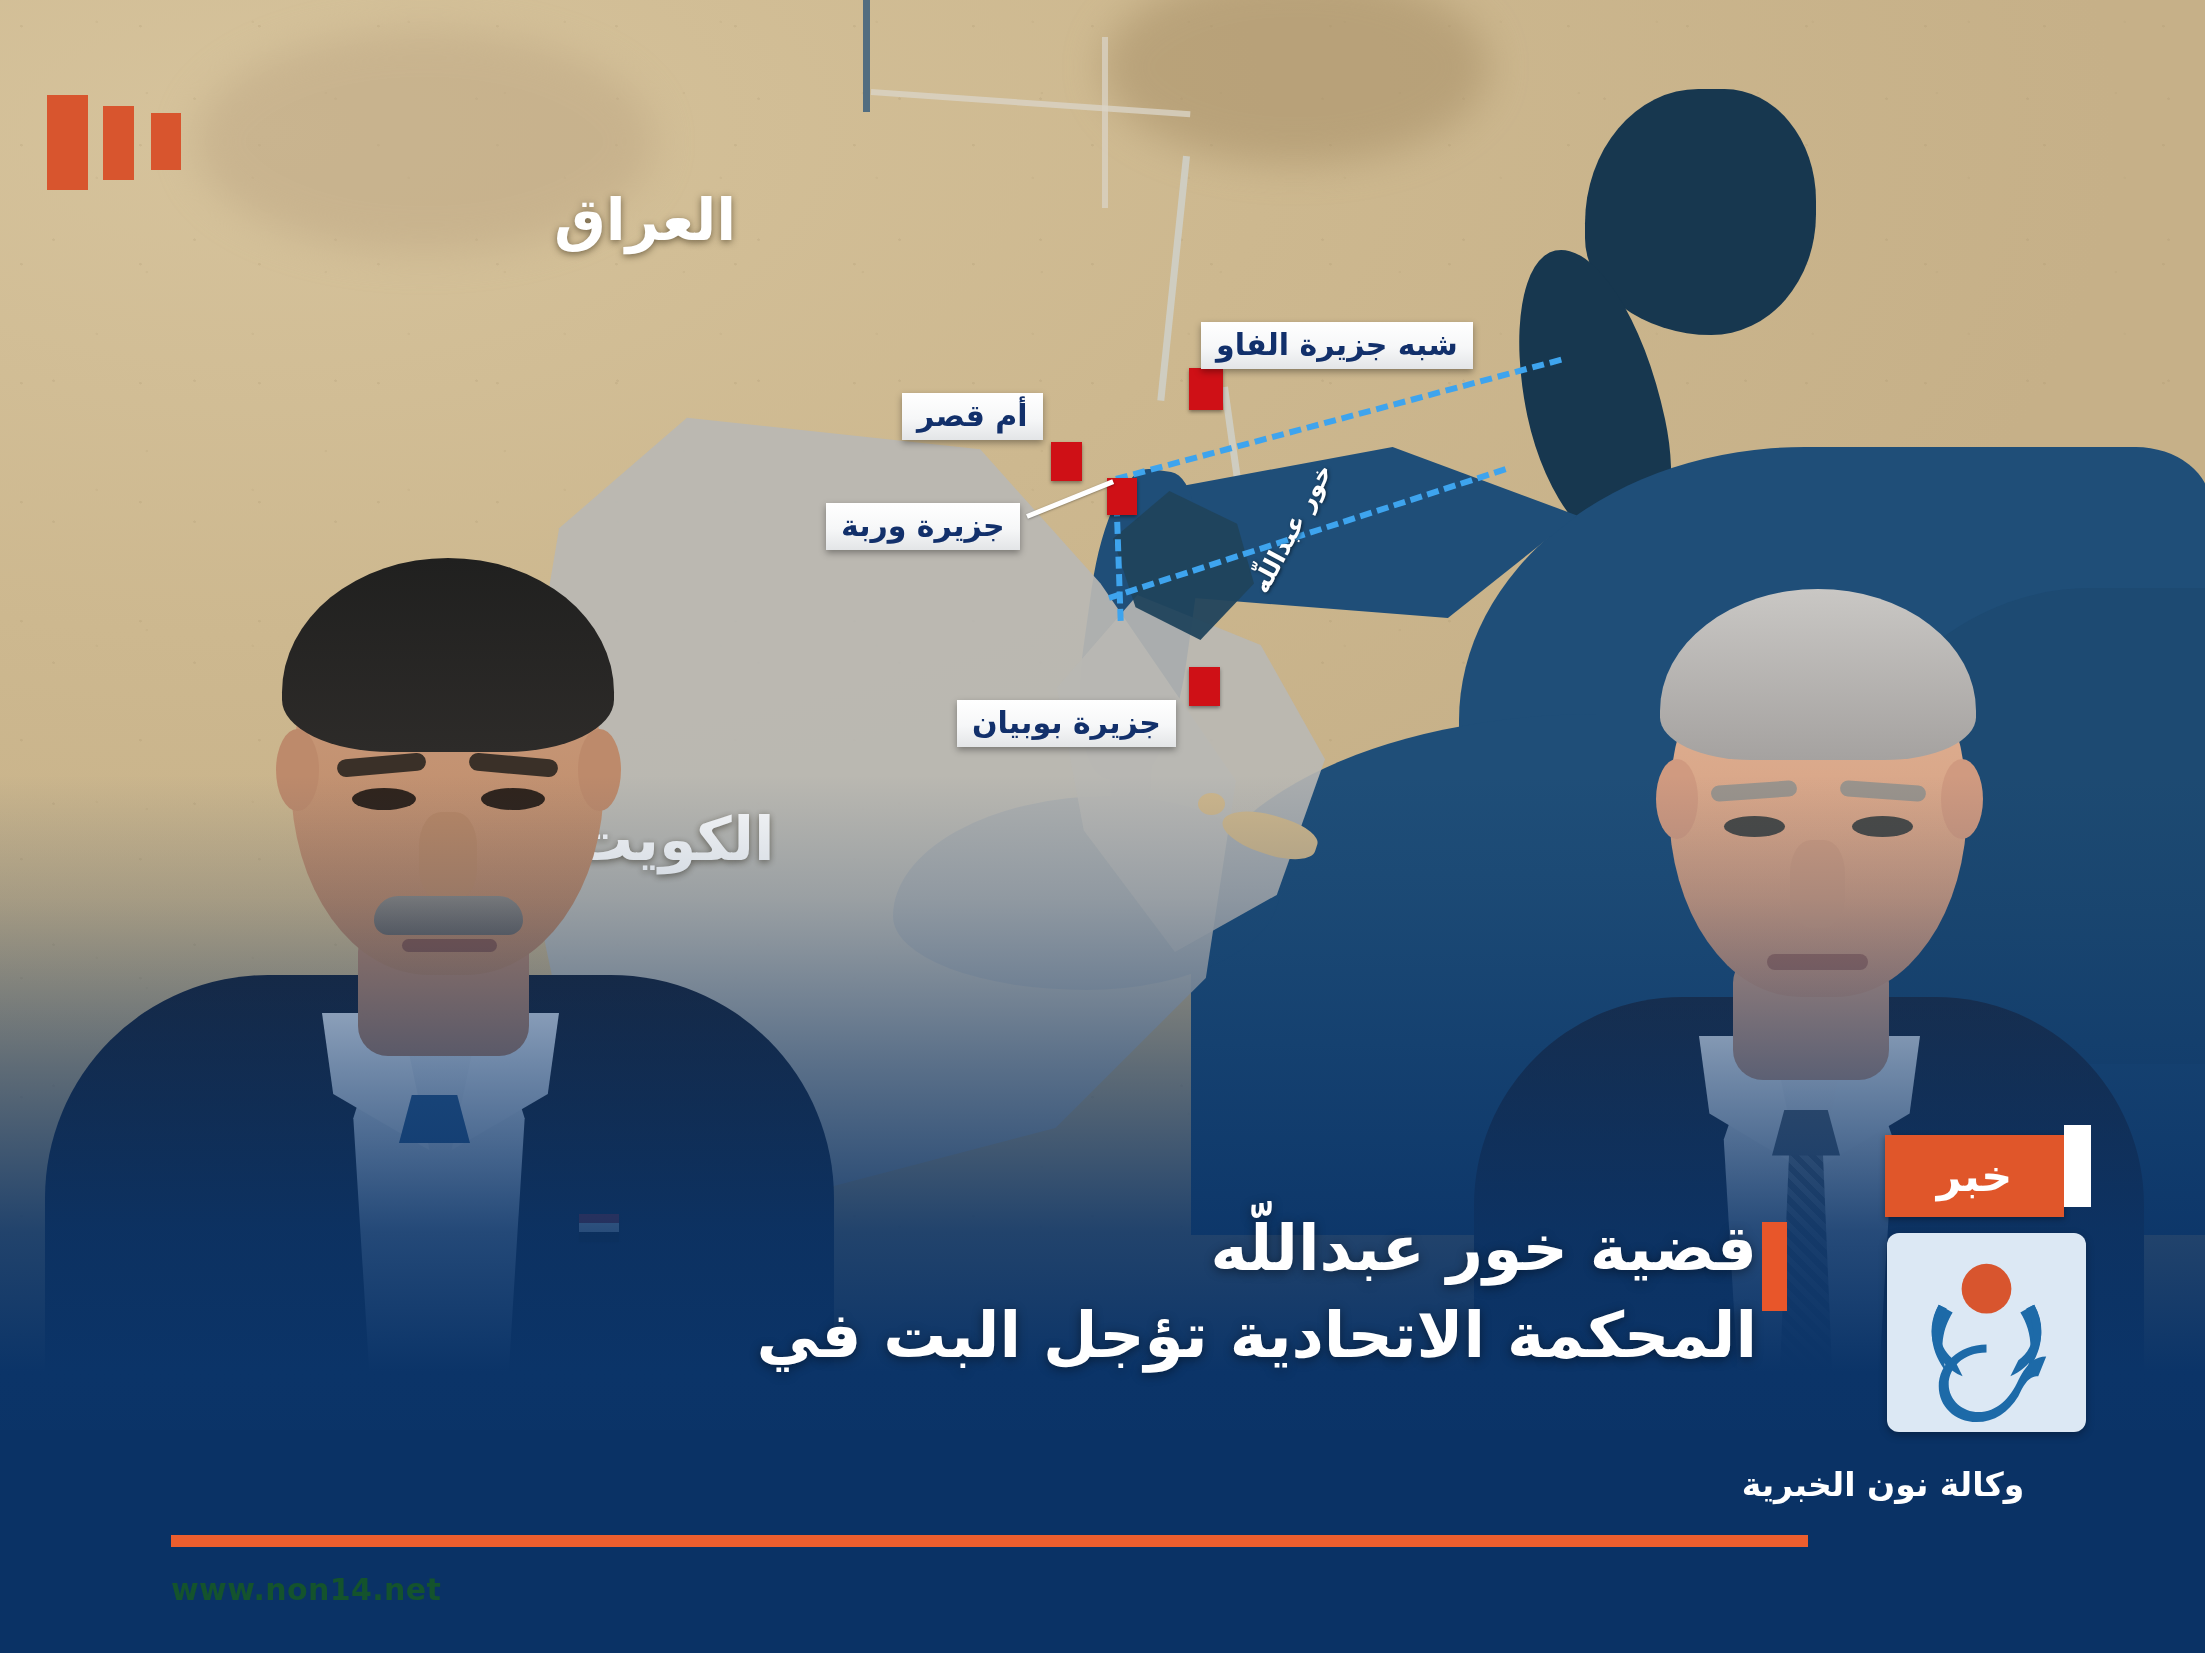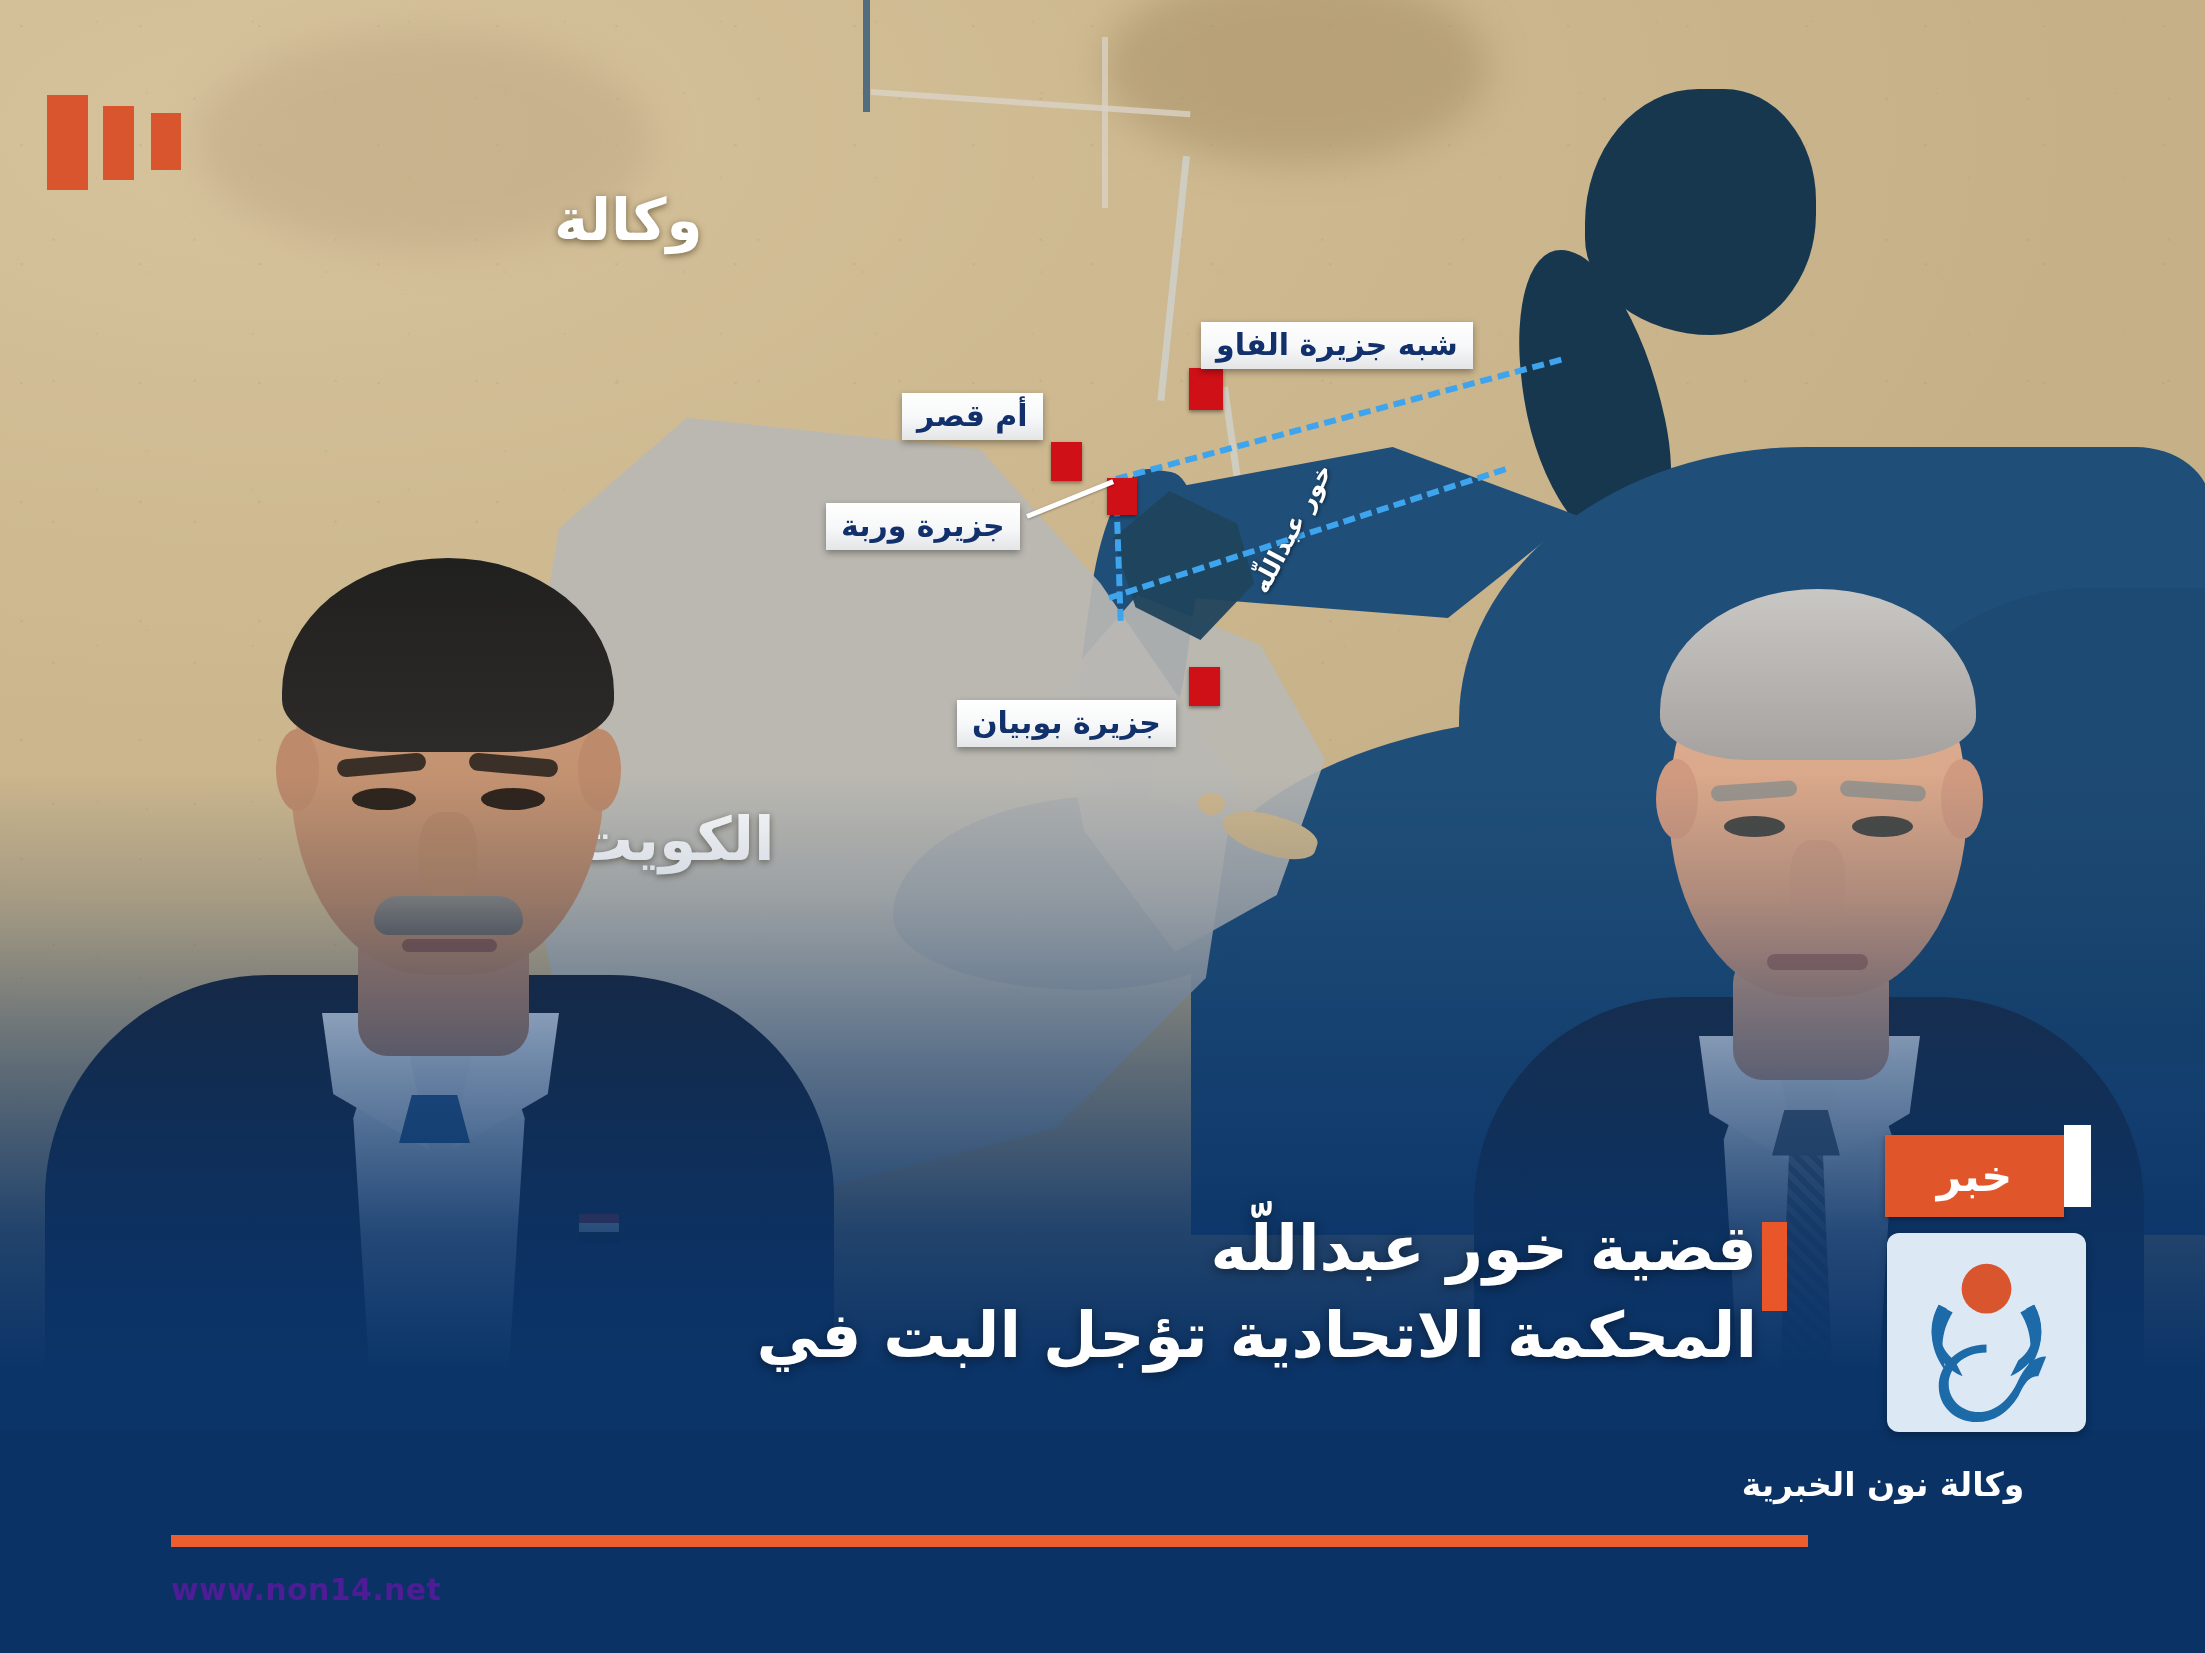--- a/index.html
+++ b/index.html
@@ -73,21 +73,21 @@
   .footer-band{position:absolute;left:0;right:0;bottom:0;height:223px;background:#0a3265;}
   
   .headline{
     position:absolute;direction:rtl;text-align:right;color:#fff;
     font-weight:700;font-size:63px;line-height:1.38;
     letter-spacing:0.7px;
     text-shadow:0 2.2px 10.4px rgba(0,0,0,.45);
   }
   .hl-accent{position:absolute;background:#e8562a;}
   .divider{position:absolute;background:#ec5e2e;}
-  .url{position:absolute;color:#4c1d95;font-weight:700;font-size:30px;letter-spacing:0.4px;}
+  .url{position:absolute;color:#14532d;font-weight:700;font-size:30px;letter-spacing:0.4px;}
   
   .khabar{
     position:absolute;background:#e0562a;color:#fff;font-weight:700;
     font-size:43px;direction:rtl;text-align:center;
     display:flex;align-items:center;justify-content:center;
     box-shadow:0 2.2px 6px rgba(0,0,0,.35);
   }
   .khabar-cap{position:absolute;background:#ffffff;}
   .logo-box{
     position:absolute;background:#dce8f4;border-radius:12px;
@@ -139,21 +139,21 @@
 
   <div style="position:absolute;left:1221px;top:815px;width:97px;height:39px;background:#cdb68c;border-radius:60% 40% 50% 50%;transform:rotate(18deg);"></div>
   <div style="position:absolute;left:1198px;top:793px;width:27px;height:22px;background:#cdb68c;border-radius:50%;"></div>
 
   <div class="dash-line" style="left:1116px;top:476px;width:461px;transform:rotate(-15deg);"></div>
   <div class="dash-line" style="left:1109px;top:595px;width:417px;transform:rotate(-18deg);"></div>
   <div class="dash-line" style="left:1116px;top:484px;width:134px;transform:rotate(88deg);"></div>
 
   <div class="khor-label" style="left:1221px;top:514px;transform:rotate(-62deg);">خور عبداللّه</div>
 
-  <div class="country-label" style="left:554px;top:186px;font-size:58px;">وكالة</div>
+  <div class="country-label" style="left:554px;top:186px;font-size:58px;">العراق</div>
   <div class="country-label" style="left:573px;top:804px;font-size:60px;opacity:.95;">الكويت</div>
 
   <div class="marker" style="left:1189px;top:368px;width:34px;height:42px;"></div>
   <div class="callout" style="left:1201px;top:322px;text-align:center;">شبه جزيرة الفاو</div>
 
   <div class="marker" style="left:1051px;top:442px;width:31px;height:39px;"></div>
   <div class="callout" style="left:902px;top:393px;">أم قصر</div>
 
   <div class="marker" style="left:1107px;top:478px;width:30px;height:37px;"></div>
   <div class="leader" style="left:1027px;top:514px;width:93px;transform:rotate(-22deg);"></div>

